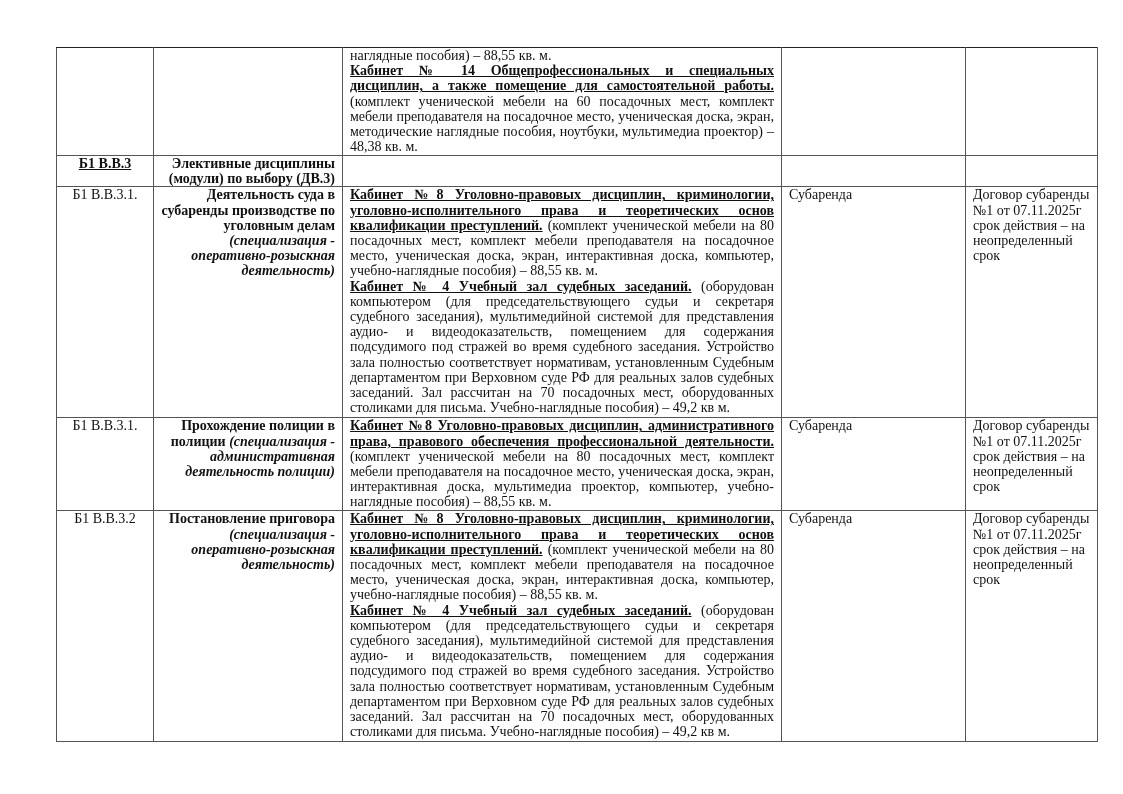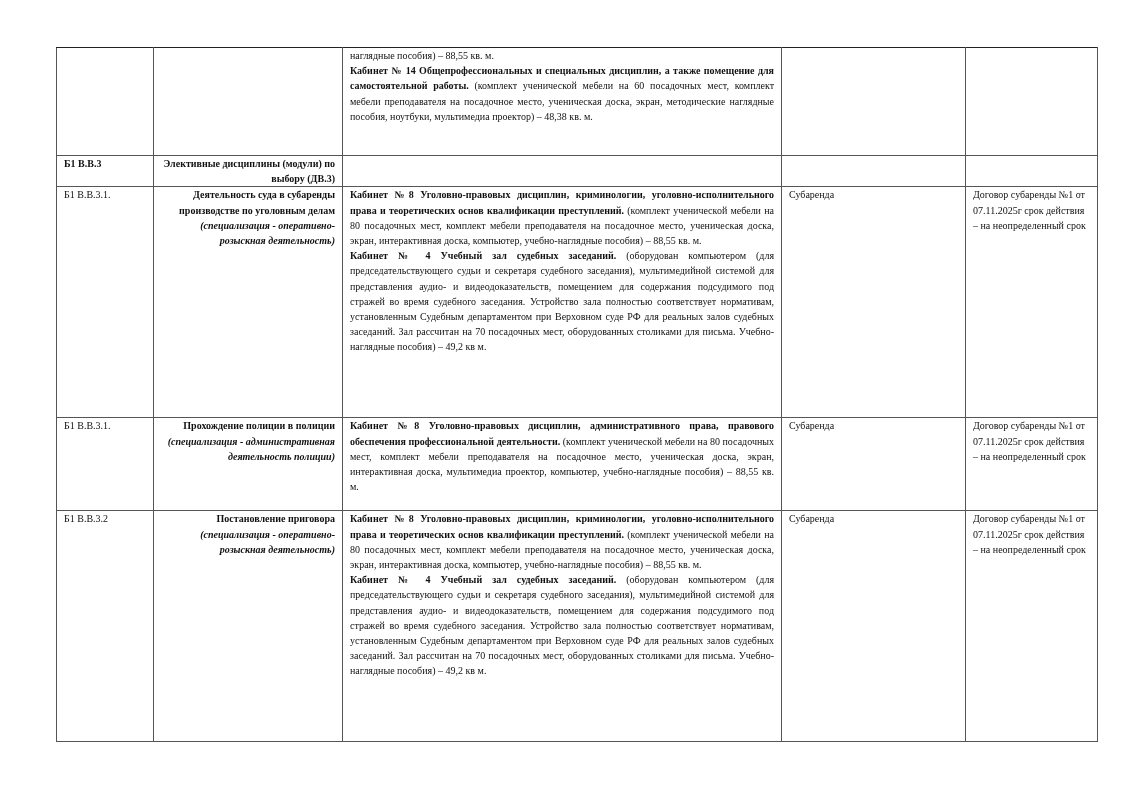--- a/index.html
+++ b/index.html
@@ -1,29 +1,29 @@
 <!DOCTYPE html>
 <html><head>
   <meta charset="utf-8">
   <style>
     html, body { margin: 0; padding: 0; background: #ffffff; }
     body { width: 1123px; height: 794px; position: relative; overflow: hidden;
            font-family: "Liberation Serif", serif; color: #111; }
     table.doc { position: absolute; left: 56px; top: 47px; border-collapse: collapse;
                 table-layout: fixed; width: 1041px; }
     table.doc td { border: 1px solid #555; vertical-align: top; padding: 0 7px;
-                   font-size: 10px; line-height: 15.2px; }
+                   font-size: 14px; line-height: 15.2px; }
     table.doc tr:first-child td { border-top: 1.5px solid #222; }
-    td.c-code { }
+    td.c-code { text-align: center; }
     td.c-name { text-align: right; font-weight: bold; }
     td.c-name i, .it { }
     td.c-desc { text-align: justify; }
     td.c-basis { text-align: left; font-size: 13.5px; line-height: 17px; padding-top: 1px; }
     td.c-doc { font-size: 11px; line-height: 15px; }
-    .b { font-weight: bold; }
+    .b { font-weight: bold; text-decoration: underline; }
     .para { display: block; }
     col.w1 { width: 97px; } col.w2 { width: 189px; } col.w3 { width: 439px; }
     col.w4 { width: 184px; } col.w5 { width: 132px; }
   </style>
 </head>
 <body>
 
 <table class="doc">
   <colgroup>
       <col class="w1">

